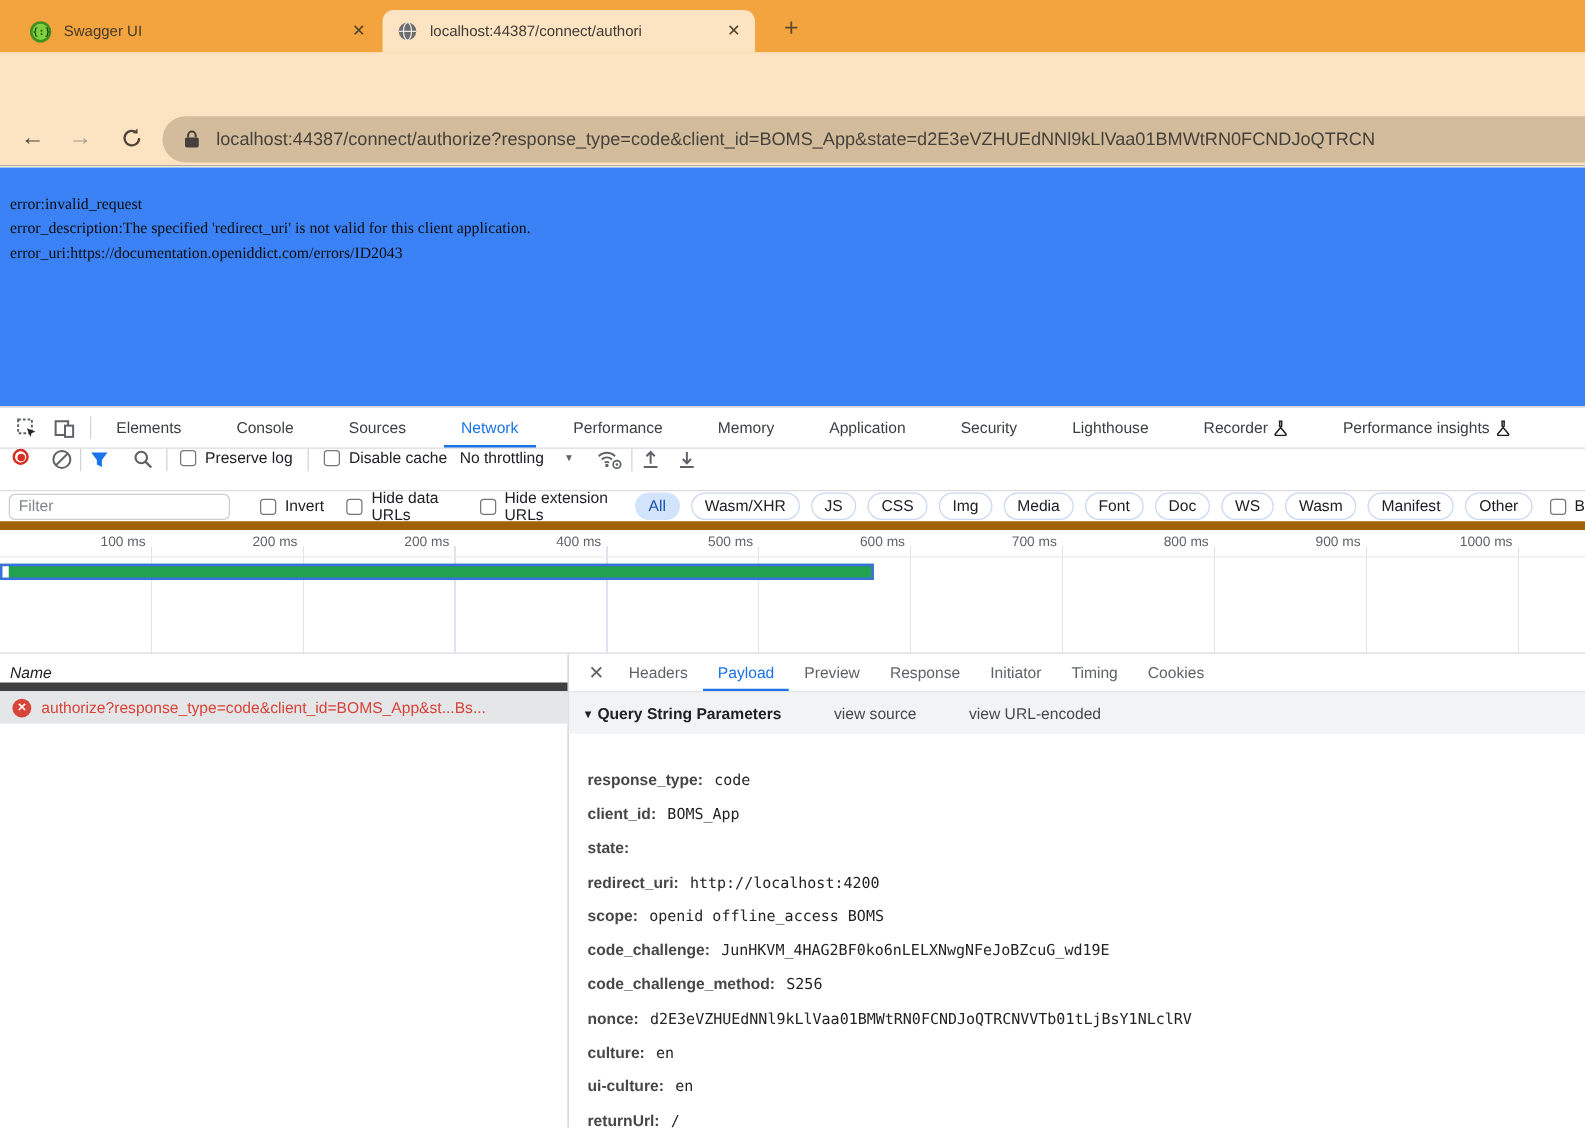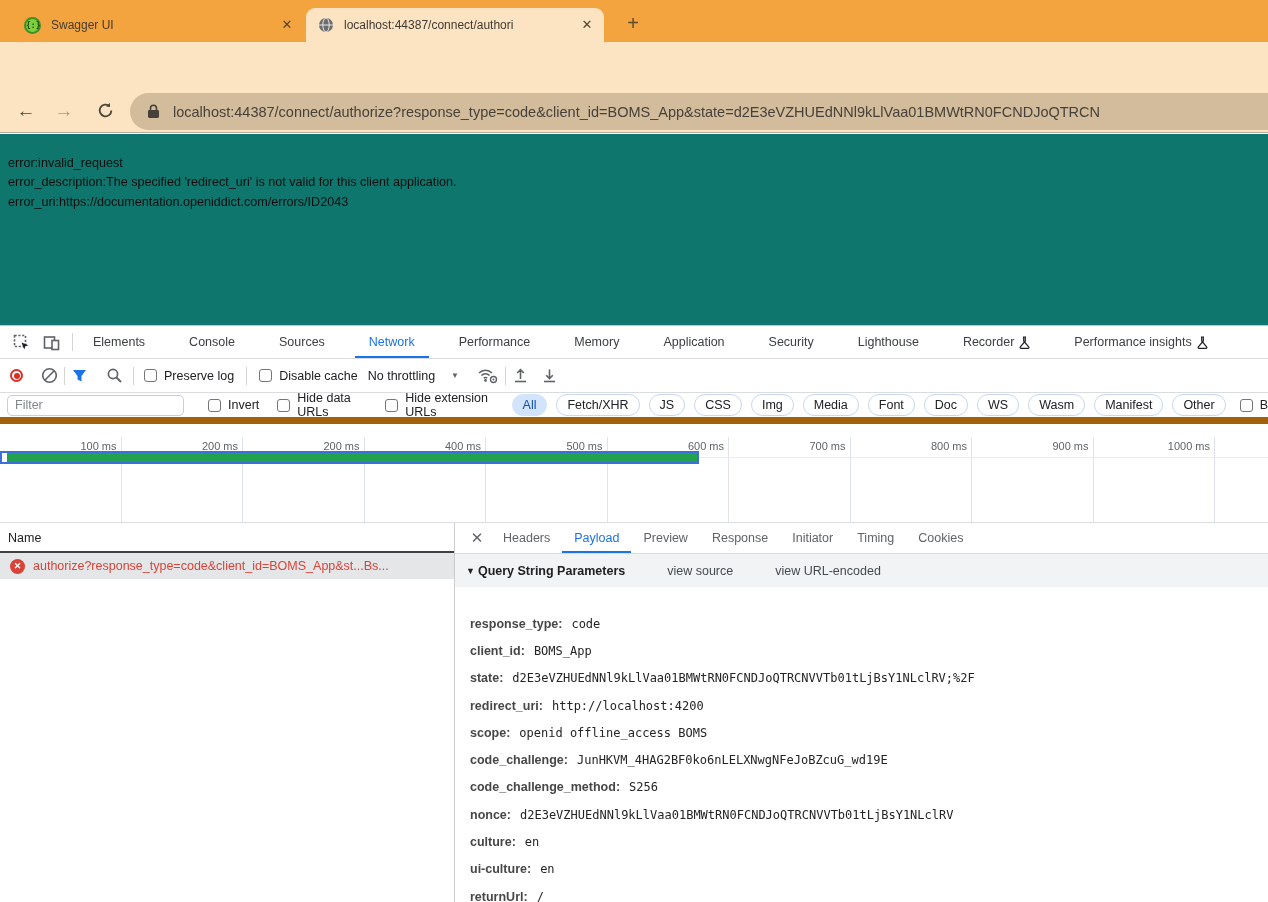--- a/index.html
+++ b/index.html
@@ -23,37 +23,37 @@
   .navbar { position:absolute; top:42px; left:0; width:1268px; height:91px; background:#fce3c2;
     border-bottom:1px solid #b4aea2; }
   .nav-ic { position:absolute; top:55px; width:28px; height:28px; text-align:center; line-height:28px;
     font-size:19px; color:#4c4438; }
   .urlpill { position:absolute; left:130px; top:51px; width:1138px; height:37px;
     background:#d2bc9c; border-radius:18.5px 0 0 18.5px; display:flex; align-items:center;
     padding-left:17px; overflow:hidden; }
   .urltext { margin-left:13px; font-size:14.5px; color:#46413a; white-space:nowrap; }
 
   
-  .page { position:absolute; top:134px; left:0; width:1268px; height:191px; background:#0f766e;
-    padding:20px 8px; font-family:Liberation Sans, sans-serif; font-size:12.6px;
+  .page { position:absolute; top:134px; left:0; width:1268px; height:191px; background:#3b82f6;
+    padding:20px 8px; font-family:Liberation Serif, serif; font-size:12.6px;
     line-height:19.3px; color:#0d0d0d; white-space:pre; }
 
   
   .devtools { position:absolute; top:325px; left:0; width:1268px; height:577px; background:#fff;
     border-top:1px solid #c6c6c6; display:flex; flex-direction:column; color:#202124; }
   .vsep { width:1px; height:18px; background:#d4d4d4; margin:0 6px; flex:none; }
   .dt-tabbar { height:33px; display:flex; align-items:stretch; border-bottom:1px solid #dadce0;
     padding-left:6px; flex:none; }
   .dt-icbtn { width:30px; display:flex; align-items:center; justify-content:center; flex:none; }
   .dt-tabbar .vsep { align-self:center; }
   .dt-tabs { display:flex;gap:16px; }
   .dt-tab { padding:0 14px; display:flex; align-items:center; gap:5px; font-size:12.5px; color:#3c4043; }
   .dt-tab.active { color:#1a73e8; box-shadow:inset 0 -2px 0 #1a73e8; }
 
-  .dt-nettoolbar { height:34px; display:flex; align-items:center; padding-left:10px;
+  .dt-nettoolbar { height:34px; display:flex; align-items:flex-start; padding-left:10px;
     border-bottom:1px solid #dadce0; flex:none; font-size:12.5px; color:#202124; }
   .rec { width:13px; height:13px; border:2px solid #d93025; border-radius:50%; position:relative; flex:none; }
   .rec::after { content:''; position:absolute; inset:1.5px; background:#d93025; border-radius:50%; }
   .icon16 { width:17px; height:17px; flex:none; }
   .cb { width:13px; height:13px; border:1px solid #767676; border-radius:3px; background:#fff;
     flex:none; margin-right:7px; }
   .cbgroup { display:flex; align-items:center; }
   .gap { width:18px; flex:none; }
   .caret-dn { font-size:8px; color:#5f6368; margin-left:16px; }
 
@@ -64,31 +64,31 @@
   .filter-input::placeholder { color:#80868b; }
   .pills { display:flex; gap:9px; margin-left:12px; }
   .pill { border:1px solid #c9d7f0; border-radius:12px; padding:3px 10px; font-size:12.5px;
     color:#202124; white-space:nowrap; }
   .pill.selected { background:#d2e3fc; border-color:#d2e3fc; color:#174ea6; }
 
   .dt-overview { height:99px; position:relative; border-bottom:1px solid #dadce0; flex:none; }
   .ov-grid { position:absolute; left:0; right:0; top:13px; bottom:0;
     background:repeating-linear-gradient(to right, transparent 0 120.5px, #dde3f1 120.5px 121.5px); }
   .ov-labels { position:absolute; top:0; left:0; right:0; height:22px; display:flex;
-    border-bottom:1px solid #ececec;margin-top:12px; }
+    border-bottom:1px solid #ececec; }
   .ov-labels span { width:121.5px; flex:none; text-align:right; padding-right:5px;
     font-size:11px; color:#5f6368; line-height:20px; }
   .ov-bar { position:absolute; left:0; top:27px; height:13px; background:#22a24e;
     border:2px solid #3b6fe0; }
   .ov-bar::before { content:''; position:absolute; left:0; top:0; bottom:0; width:5px; background:#fff; }
 
   .dt-split { flex:1; display:flex; min-height:0; }
   .dt-names { width:455px; flex:none; border-right:1px solid #cdcdcd; }
   .names-header { height:30px; line-height:30px; padding-left:8px; font-size:12.5px; color:#202124;
-    border-bottom:2px solid #404040; }
+    border-bottom:7px solid #404040;font-style:italic; }
   .req-row { height:26px; display:flex; align-items:center; padding:0 8px 0 10px; background:#e4e6e8;
     font-size:12.5px; }
   .req-row.error { color:#d84439; }
   .err-ic { width:15px; height:15px; border-radius:50%; background:#d84439; color:#fff; font-size:9px;
     line-height:15px; text-align:center; font-weight:bold; margin-right:8px; flex:none; }
   .req-name { white-space:nowrap; overflow:hidden; }
 
   .dt-details { flex:1; display:flex; flex-direction:column; min-width:0; }
   .det-tabs { height:31px; display:flex; align-items:stretch; border-bottom:1px solid #dadce0;
     padding-left:8px; flex:none; }
@@ -319,21 +319,21 @@
       <span class="cb"></span>
       <span>Hide extension URLs</span>
     </div>
     <div class="pills">
 
         <div class="pill selected">
           <span>All</span>
         </div>
 
         <div class="pill">
-          <span>Fetch/XHR</span>
+          <span>Wasm/XHR</span>
         </div>
 
         <div class="pill">
           <span>JS</span>
         </div>
 
         <div class="pill">
           <span>CSS</span>
         </div>
 
@@ -450,21 +450,20 @@
             <span class="pval">code</span>
           </div>
 
           <div class="prow">
             <span class="pkey">client_id</span>
             <span class="pval">BOMS_App</span>
           </div>
 
           <div class="prow">
             <span class="pkey">state</span>
-            <span class="pval">d2E3eVZHUEdNNl9kLlVaa01BMWtRN0FCNDJoQTRCNVVTb01tLjBsY1NLclRV;%2F</span>
           </div>
 
           <div class="prow">
             <span class="pkey">redirect_uri</span>
             <span class="pval">http://localhost:4200</span>
           </div>
 
           <div class="prow">
             <span class="pkey">scope</span>
             <span class="pval">openid offline_access BOMS</span>

